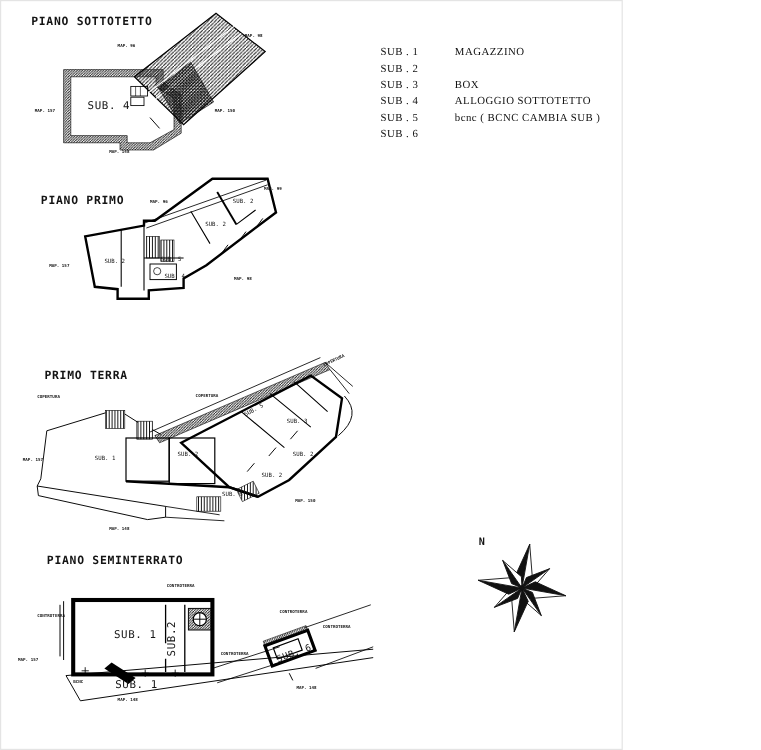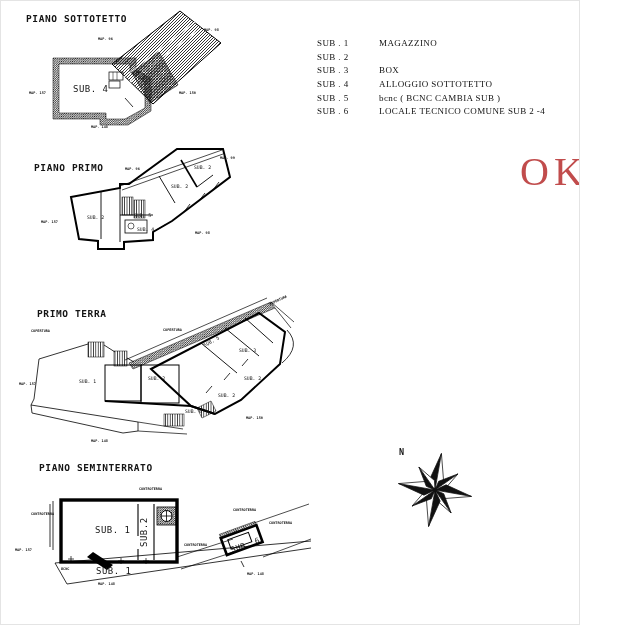--- a/index.html
+++ b/index.html
@@ -1,16 +1,16 @@
 <!DOCTYPE html>
 <html><head>
 <meta charset="utf-8">
 <style>
   html,body{margin:0;padding:0;background:#fff;}
-  .sheet{position:relative;width:580px;height:625px;background:#fff;overflow:hidden;
+  .sheet{position:relative;width:519px;height:625px;background:#fff;overflow:hidden;
          font-family:"DejaVu Sans Mono","Liberation Mono",monospace;color:#111;
          border:1px solid #e4e4e4;box-sizing:border-box;}
   .lbl{position:absolute;white-space:pre;color:#141414;line-height:1;}
   .title{font-size:9.5px;letter-spacing:.6px;font-weight:700;}
   .big{font-size:9px;letter-spacing:.5px;}
   .small{font-size:7px;transform:scale(.68);transform-origin:0 0;}
   .tiny{font-size:7px;transform:scale(.5);transform-origin:0 0;font-weight:700;}
   .legend{position:absolute;left:316px;top:37px;font-size:9px;letter-spacing:.4px;font-family:Liberation Serif, serif;}
   .legend-row{display:grid;grid-template-columns:62px auto;height:13.7px;align-items:start;}
   .ok-note{position:absolute;left:519px;top:151px;font-family:Liberation Serif, serif;
@@ -162,21 +162,20 @@
     <div class="legend-row">
         <span>SUB . 4</span>
         <span>ALLOGGIO SOTTOTETTO</span>
       </div>
     <div class="legend-row">
         <span>SUB . 5</span>
         <span>bcnc ( BCNC CAMBIA SUB )</span>
       </div>
     <div class="legend-row">
         <span>SUB . 6</span>
-        <span>LOCALE TECNICO  COMUNE SUB 2 -4</span>
       </div>
   </div>
 
   <span class="ok-note" style="color:#c14c4c">OK</span>
 
   <span class="lbl north">N</span>
 
   <span class="lbl big" style="left:72px;top:84px">SUB. 4</span>
   <span class="lbl tiny" style="left:97px;top:36px">MAP. 96</span>
   <span class="lbl tiny" style="left:203px;top:27px">MAP. 98</span>

